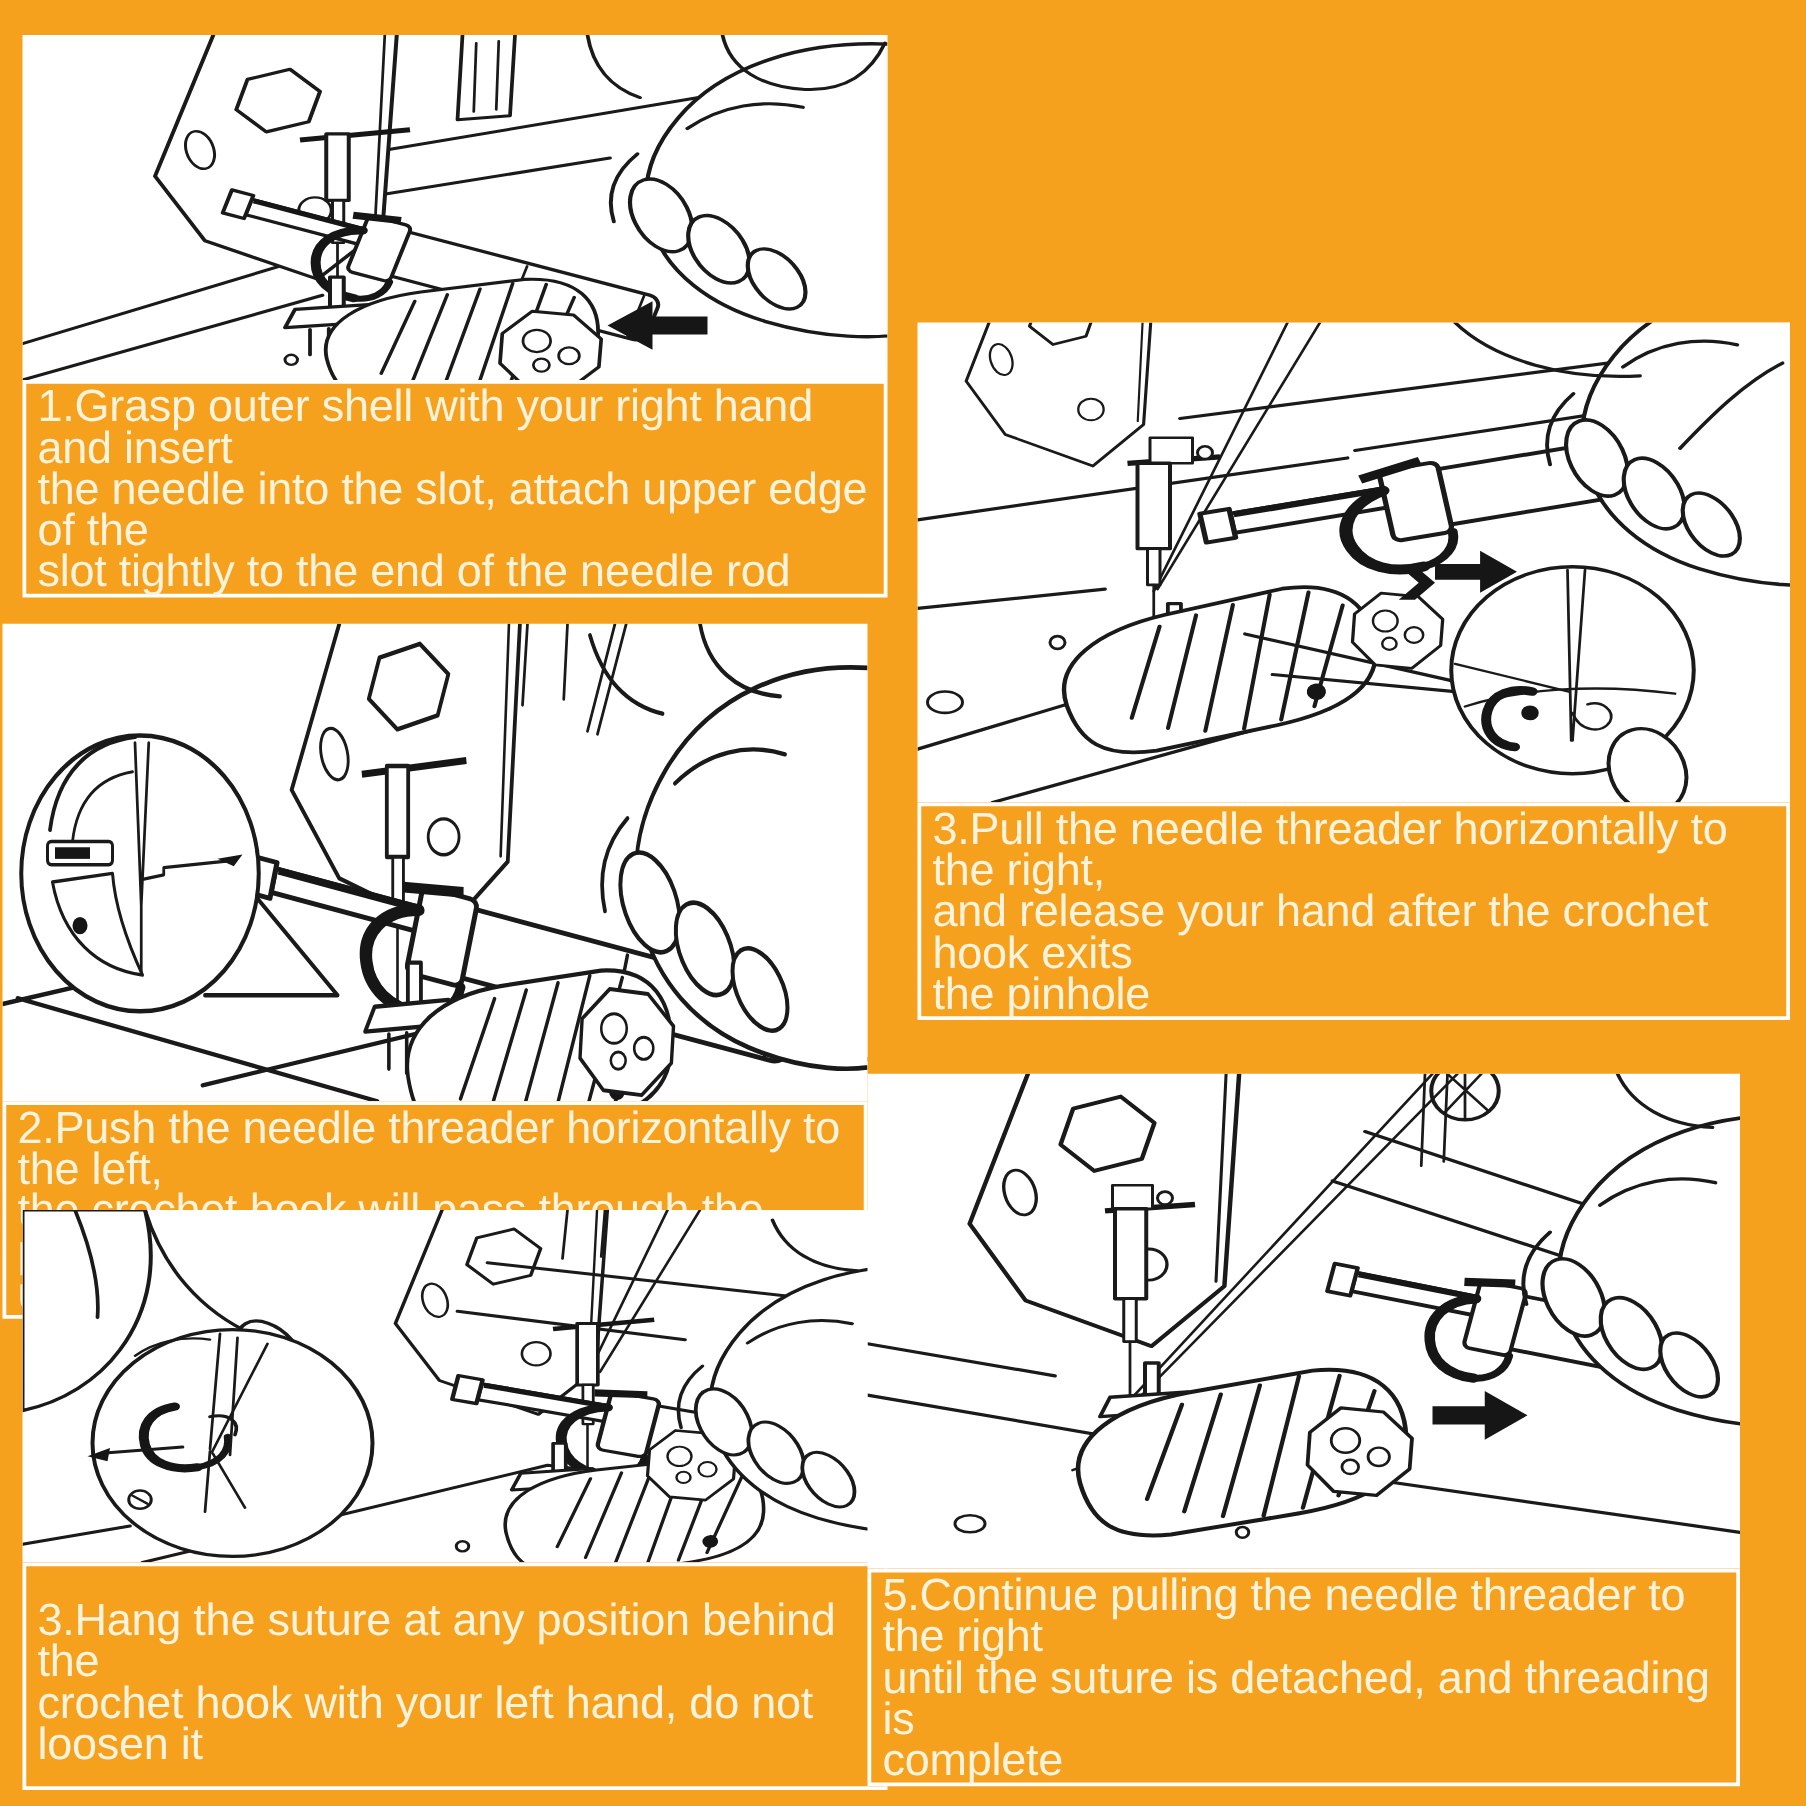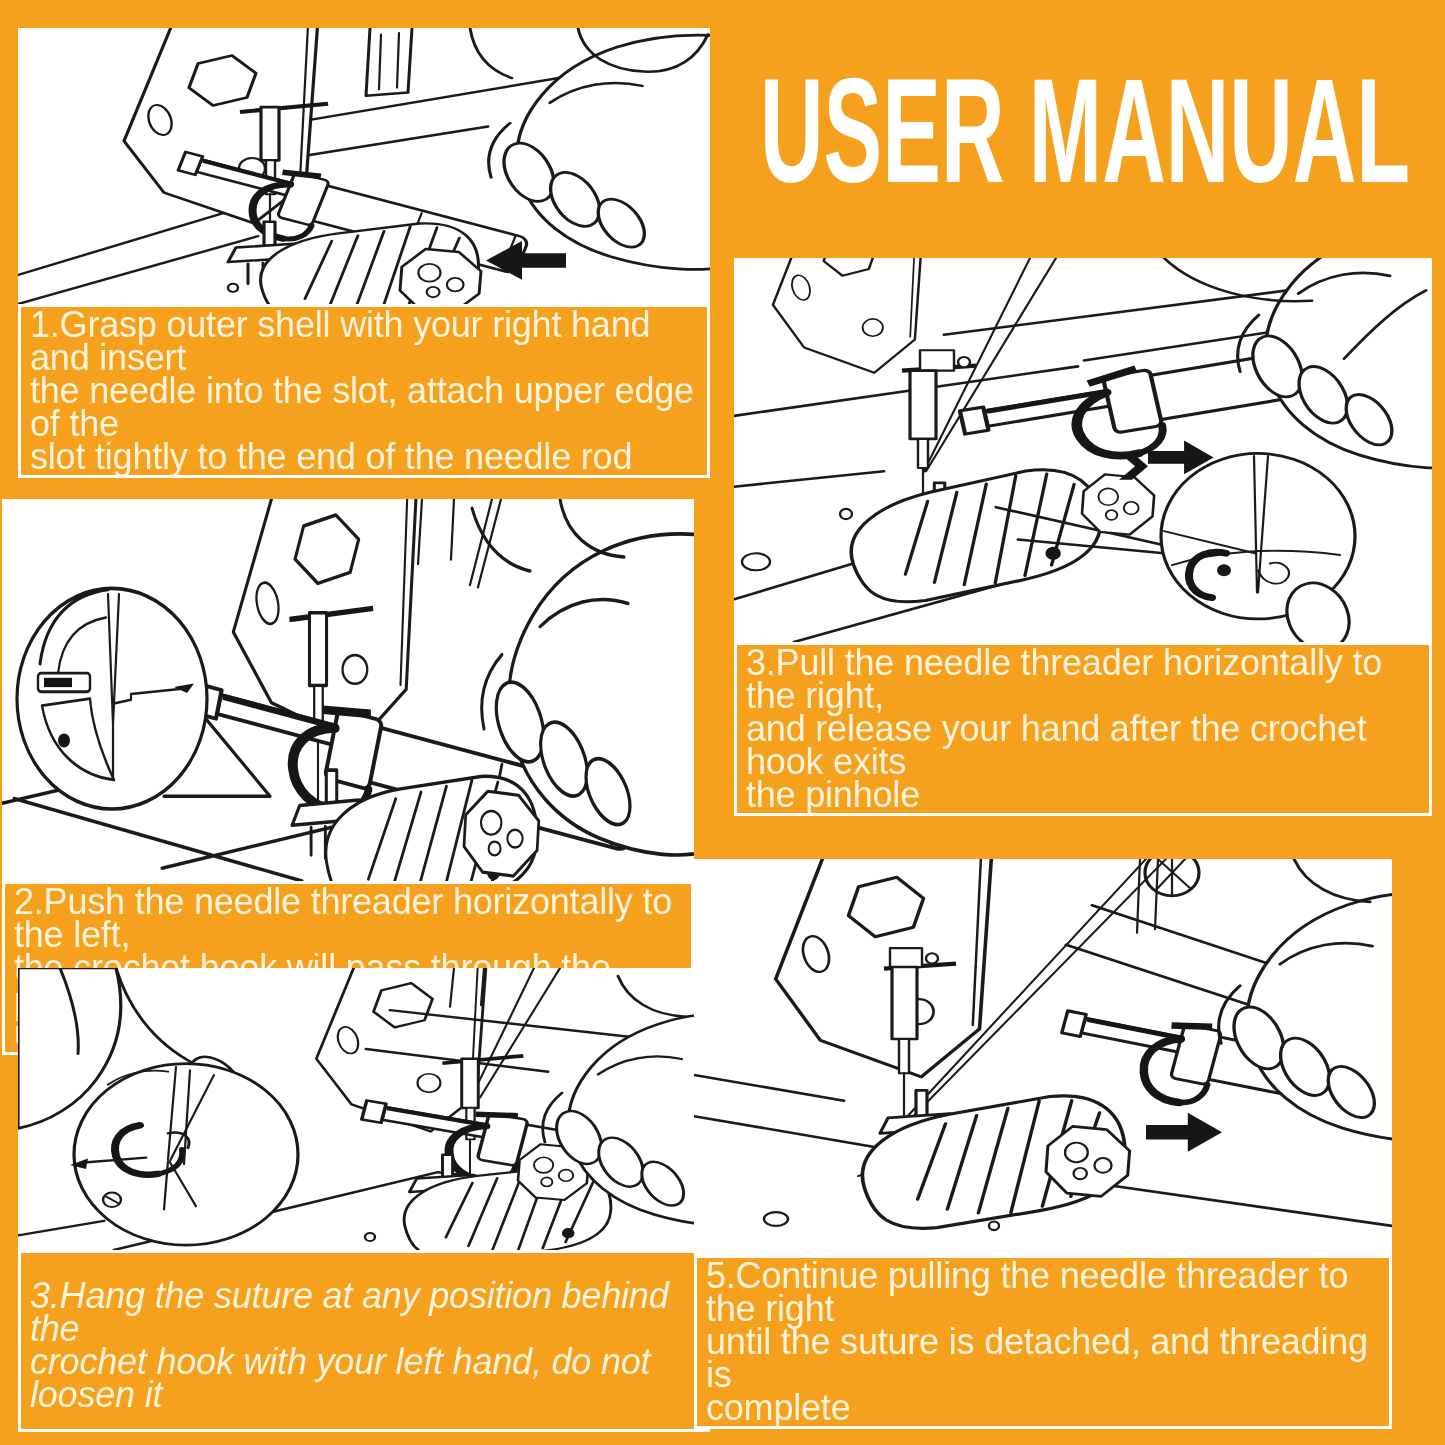--- a/index.html
+++ b/index.html
@@ -14,21 +14,21 @@
   .p3{left:18px;top:968px;width:692px;height:464px;}
   .p4{left:734px;top:258px;width:698px;height:558px;}
   .p5{left:694px;top:859px;width:698px;height:570px;}
   .art{flex:1 1 auto;background:#ffffff;overflow:hidden;}
   .art svg{display:block;width:100%;height:100%;}
   .caption{
     flex:0 0 auto;background:#F6A11E;border:3px solid #ffffff;
     color:#FCF3DD;font-size:36px;line-height:33px;letter-spacing:-0.2px;
     padding:1px 9px 2px;white-space:pre-line;
   }
-  .p3 .caption{padding:26px 9px 18px;font-style:italic;}
+  .p3 .caption{padding:26px 9px 18px;}
   .title{position:absolute;left:738px;top:62px;width:694px;height:150px;}
   .title svg{display:block;width:100%;height:100%;}
   
   .ln{fill:none;stroke:#1a1a1a;stroke-width:3;stroke-linecap:round;stroke-linejoin:round;}
   .ln2{fill:none;stroke:#1a1a1a;stroke-width:2.2;stroke-linecap:round;stroke-linejoin:round;}
   .wh{fill:#ffffff;stroke:#1a1a1a;stroke-width:3.2;stroke-linejoin:round;}
   .wh2{fill:#ffffff;stroke:#1a1a1a;stroke-width:2.4;stroke-linejoin:round;}
   .bk{fill:#161616;stroke:none;}
   .thick{fill:none;stroke:#161616;stroke-width:8;stroke-linecap:round;}
   .thick6{fill:none;stroke:#161616;stroke-width:6;stroke-linecap:round;}
@@ -89,25 +89,20 @@
         <ellipse class="wh" cx="138" cy="176" rx="21" ry="36" transform="rotate(-22 138 176)"></ellipse>
         <ellipse class="wh" cx="182" cy="208" rx="20" ry="34" transform="rotate(-26 182 208)"></ellipse>
         <ellipse class="wh" cx="226" cy="236" rx="18" ry="31" transform="rotate(-30 226 236)"></ellipse>
         <path class="ln" d="M120,118 C102,136 96,158 102,182"></path>
       </g>
       <path id="g-arrL" d="M0,24 L36,0 L36,15 L80,15 L80,33 L36,33 L36,48 Z"></path>
       <path id="g-arrR" d="M80,24 L44,0 L44,15 L0,15 L0,33 L44,33 L44,48 Z"></path>
     </defs>
   </svg>
 
-  <div class="title">
-    <svg viewBox="0 0 694 150">
-      <text x="347" y="120" text-anchor="middle" font-size="148" font-weight="bold" fill="#FFFFFF" textLength="650" lengthAdjust="spacingAndGlyphs">USER MANUAL</text>
-    </svg>
-  </div>
 
   <section class="panel p1">
     <div class="art">
       <svg viewBox="0 0 692 342" preserveAspectRatio="none">
         <g>
           <path class="ln" d="M0,306 L268,206 M0,342 L240,258"></path>
           <path class="ln" d="M262,120 L560,58 M268,162 L470,122"></path>
         </g>
         <g>
           <path class="ln" d="M352,0 L348,84 M394,0 L390,80 M348,84 L390,80"></path>

